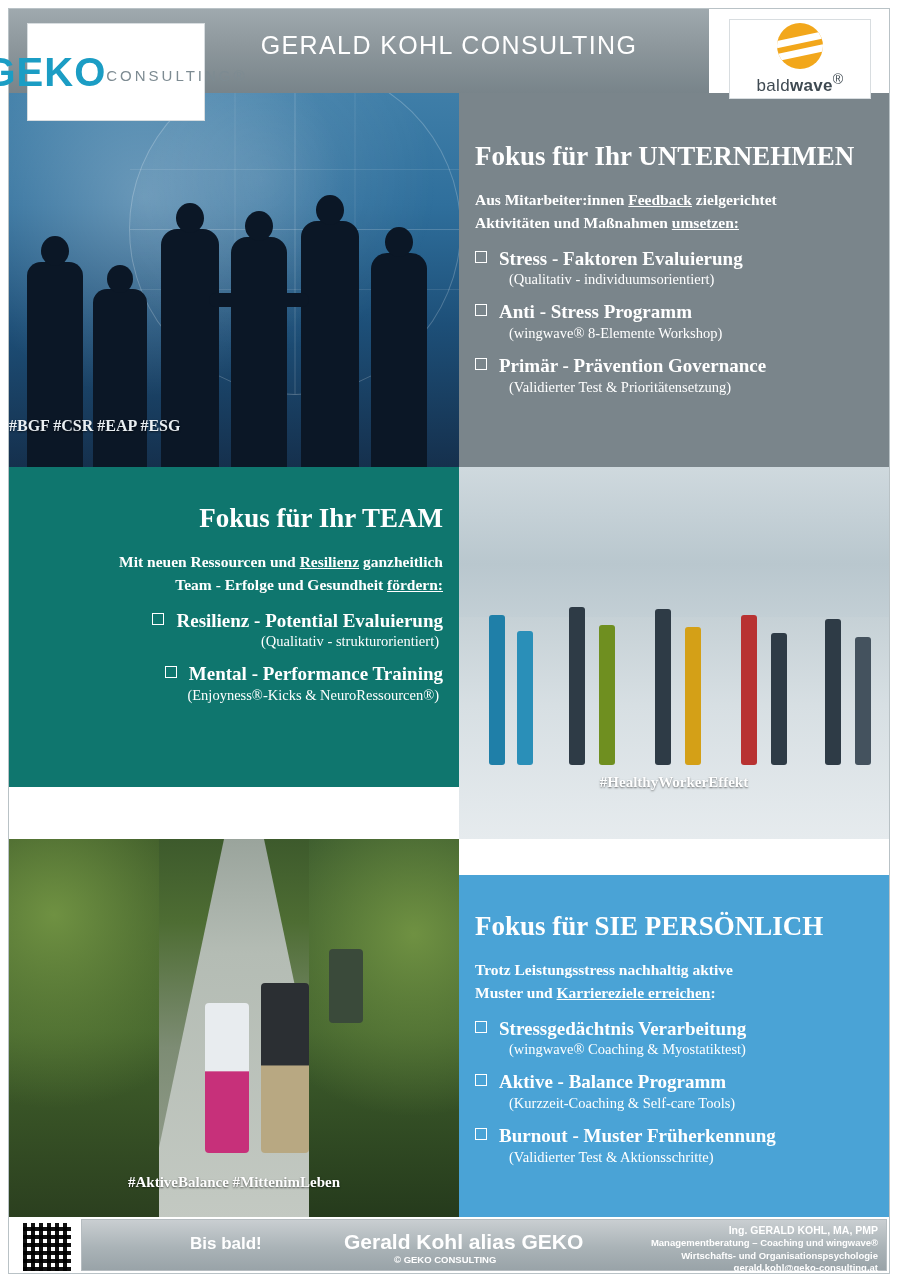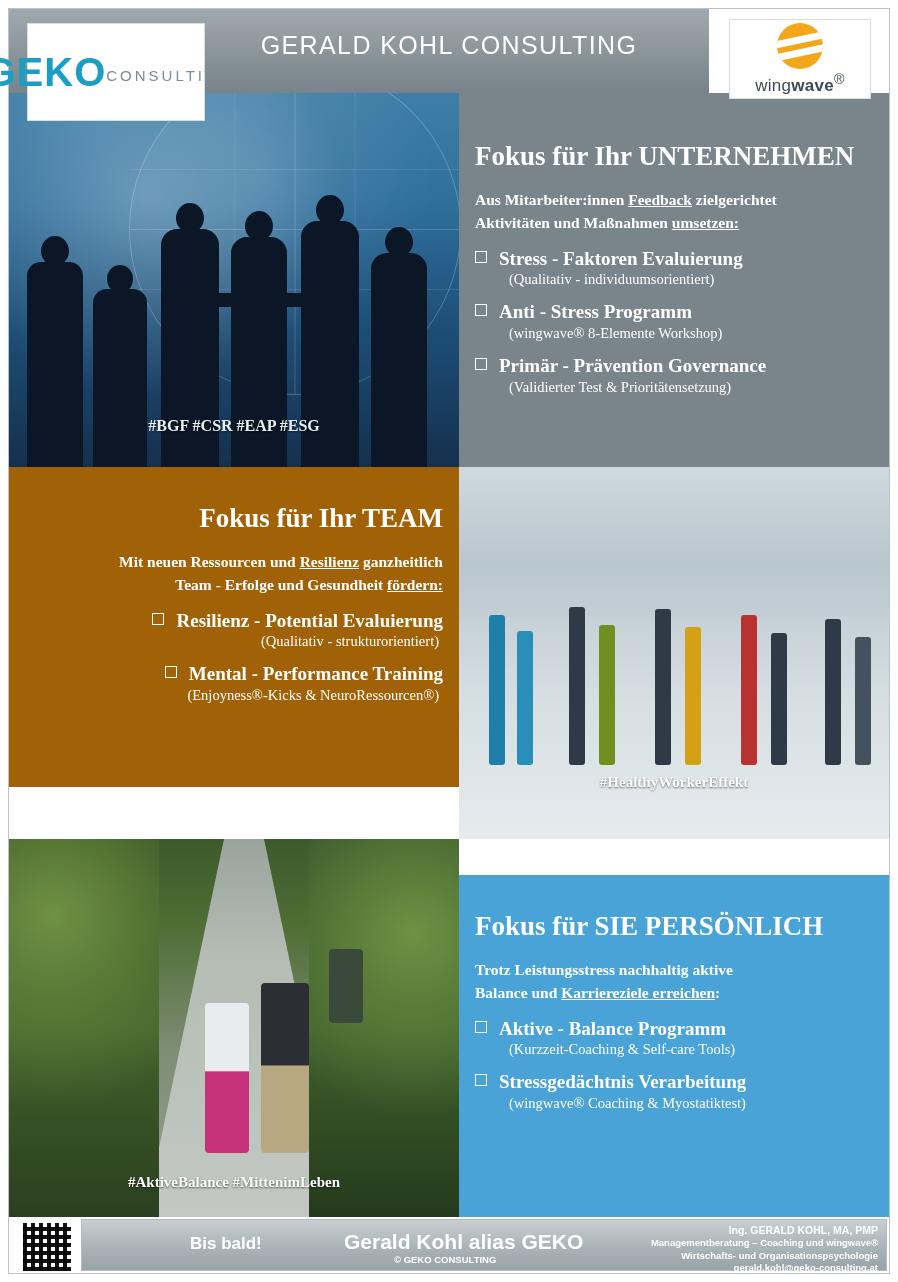--- a/index.html
+++ b/index.html
@@ -90,21 +90,21 @@
     background:rgba(255,255,255,.18);
   }
   .globe:before{transform:translateX(-50%) rotate(0deg);box-shadow:-60px 0 0 rgba(255,255,255,.10),60px 0 0 rgba(255,255,255,.10);}
   .globe:after{
     left:0;top:50%;width:100%;height:1px;
     box-shadow:0 -60px 0 rgba(255,255,255,.10),0 60px 0 rgba(255,255,255,.10);
   }
   .sil{position:absolute;bottom:0;background:#0b1726;}
   .sil .head{position:absolute;left:50%;transform:translateX(-50%);border-radius:50%;background:#0b1726;}
   .b1-hash{
-    position:absolute;left:0;bottom:32px;width:450px;text-align:center;
+    position:absolute;left:0;bottom:32px;width:450px;
     color:#e9eef2;font-size:16px;font-weight:bold;
     text-shadow:0 1px 2px rgba(0,0,0,.6);
   }
   .b1-text{
     position:absolute;left:450px;top:0;width:430px;height:374px;
     background:#7a858b;
     color:#ffffff;
     box-sizing:border-box;
     padding:48px 20px 0 16px;
   }
@@ -120,21 +120,21 @@
   .sq{
     display:inline-block;width:10px;height:10px;border:1.6px solid #ffffff;
     margin-right:12px;vertical-align:2px;
   }
   .indent{padding-left:34px;display:block;}
 
   
   .block2{position:absolute;left:0;top:458px;width:880px;height:372px;}
   .b2-text{
     position:absolute;left:0;top:0;width:450px;height:320px;
-    background:#a16207;color:#ffffff;box-sizing:border-box;
+    background:#0f766e;color:#ffffff;box-sizing:border-box;
     padding:36px 16px 0 14px;text-align:right;
   }
   .b2-text .sec-title{text-align:right;}
   .b2-text .lead{text-align:right;}
   .b2-text ul.items li{text-align:right;}
   .sq-r{
     display:inline-block;width:10px;height:10px;border:1.6px solid #ffffff;
     margin-right:12px;vertical-align:2px;
   }
   .indent-r{padding-right:4px;display:block;}
@@ -239,21 +239,21 @@
     </div>
 
     <div class="logo-left">
       <div class="geko">GEKO</div>
       <div class="consulting">CONSULTING®</div>
     </div>
 
     <div class="logo-right">
       <div class="ww-mark"></div>
       <div class="ww-text">
-        <span>wing</span><b>wave</b><sup>®</sup>
+        <span>bald</span><b>wave</b><sup>®</sup>
       </div>
     </div>
 
     <div class="block1">
       <div class="b1-img">
         <div class="globe"></div>
         <div class="sil" style="left:18px;width:56px;height:205px;border-radius:14px 14px 0 0;">
             <span class="head" style="top:-26px;width:28px;height:30px;"></span>
           </div>
         <div class="sil" style="left:84px;width:54px;height:178px;border-radius:14px 14px 0 0;">
@@ -341,30 +341,34 @@
         <div class="hiker" style="left:196px;width:44px;height:150px;background:linear-gradient(180deg,#e8ecef 0%,#e8ecef 45%,#c7307a 46%,#c7307a 100%);"></div>
         <div class="hiker" style="left:252px;width:48px;height:170px;background:linear-gradient(180deg,#2b2f33 0%,#2b2f33 48%,#b8a882 49%,#b8a882 100%);"></div>
         <div class="hiker" style="left:320px;bottom:196px;width:34px;height:74px;background:#3a4a3a;"></div>
         <div class="b3-hash">#AktiveBalance #MittenimLeben</div>
       </div>
 
       <div class="b3-text">
         <div class="sec-title">Fokus für SIE PERSÖNLICH</div>
         <div class="lead">
           <span>Trotz Leistungsstress nachhaltig aktive</span><br>
-          <span>Balance und </span><span class="u">Karriereziele erreichen</span><span>:</span>
+          <span>Muster und </span><span class="u">Karriereziele erreichen</span><span>:</span>
         </div>
         <ul class="items">
           <li>
+            <div class="it-head"><span class="sq"></span><span>Stressgedächtnis Verarbeitung</span></div>
+            <div class="it-sub indent">(wingwave® Coaching &amp; Myostatiktest)</div>
+          </li>
+          <li>
             <div class="it-head"><span class="sq"></span><span>Aktive - Balance Programm</span></div>
             <div class="it-sub indent">(Kurzzeit-Coaching &amp; Self-care Tools)</div>
           </li>
           <li>
-            <div class="it-head"><span class="sq"></span><span>Stressgedächtnis Verarbeitung</span></div>
-            <div class="it-sub indent">(wingwave® Coaching &amp; Myostatiktest)</div>
+            <div class="it-head"><span class="sq"></span><span>Burnout - Muster Früherkennung</span></div>
+            <div class="it-sub indent">(Validierter Test &amp; Aktionsschritte)</div>
           </li>
         </ul>
       </div>
     </div>
 
     <div class="footer">
       <div class="qr"></div>
       <div class="foot-bar">
         <div class="bis">Bis bald!</div>
         <div class="gname">Gerald Kohl  alias  GEKO</div>

